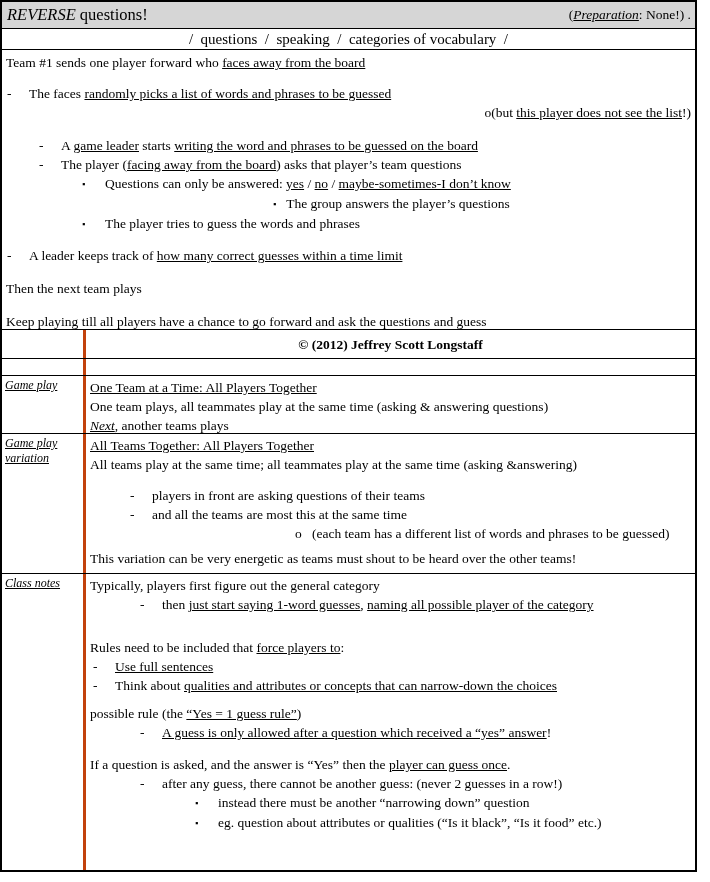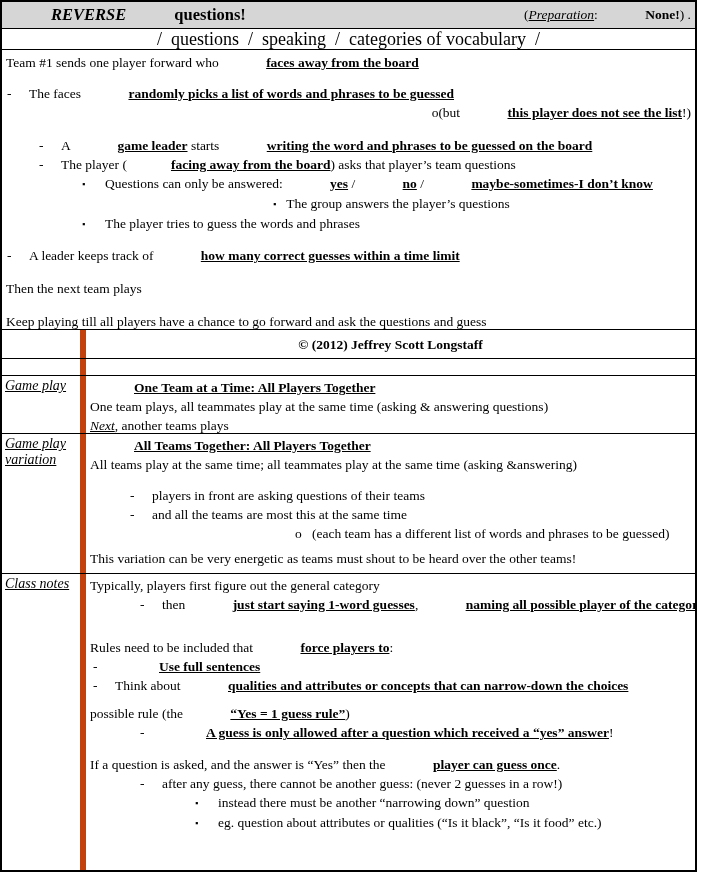--- a/index.html
+++ b/index.html
@@ -2,35 +2,35 @@
 <html><head>
 <meta charset="utf-8">
 <style>
   html,body{margin:0;padding:0;background:#ffffff;}
   body{font-family:"Liberation Serif","DejaVu Serif",serif;color:#000;}
   .page{width:697px;border:2px solid #000;background:#fff;box-sizing:border-box;}
   .row{box-sizing:border-box;border-bottom:1px solid #000;overflow:hidden;}
   .header-row{height:27px;background:#d6d6d6;display:flex;align-items:center;justify-content:space-between;padding:0 4px 0 5px;}
   .header-title{font-size:16.5px;font-weight:bold;white-space:nowrap;}
   .header-prep{font-size:13.5px;white-space:nowrap;}
-  .tags-row{height:21px;text-align:center;font-size:18px;line-height:20px;white-space:pre;}
+  .tags-row{height:21px;text-align:center;font-size:15px;line-height:20px;white-space:pre;}
   .intro-cell{height:280px;padding:3px 4px;font-size:13.5px;}
   .tbl-row{display:flex;}
-  .label-cell{width:84px;box-sizing:border-box;border-right:6px solid #c2410c;padding:2px 2px 0 3px;font-size:14px;font-style:italic;text-decoration:underline;flex:0 0 84px;}
+  .label-cell{width:84px;box-sizing:border-box;border-right:3px solid #c2410c;padding:2px 2px 0 3px;font-size:12px;font-style:italic;text-decoration:underline;flex:0 0 84px;}
   .label-cell.empty{text-decoration:none;}
   .content-cell{flex:1;padding:2px 4px;font-size:13.5px;box-sizing:border-box;overflow:hidden;}
   .copyright-row{height:29px;}
   .copyright-row .content-cell{text-align:center;font-weight:bold;line-height:25px;}
   .empty-row{height:17px;}
   .gameplay-row{height:58px;}
   .variation-row{height:140px;}
   .classnotes-row{height:296px;border-bottom:none;}
   .tline{line-height:19px;min-height:19px;white-space:nowrap;}
   .blank{width:100%;}
-  .fb{font-weight:bold;margin-left:44px;}
+  .fb{font-weight:normal;}
   .fu{text-decoration:underline;}
   .fi{font-style:italic;}
   .bullet{display:inline-block;}
   .bullet.sq{font-size:9px;vertical-align:1px;}
 </style>
 </head>
 <body>
 
 <div class="page">
 

